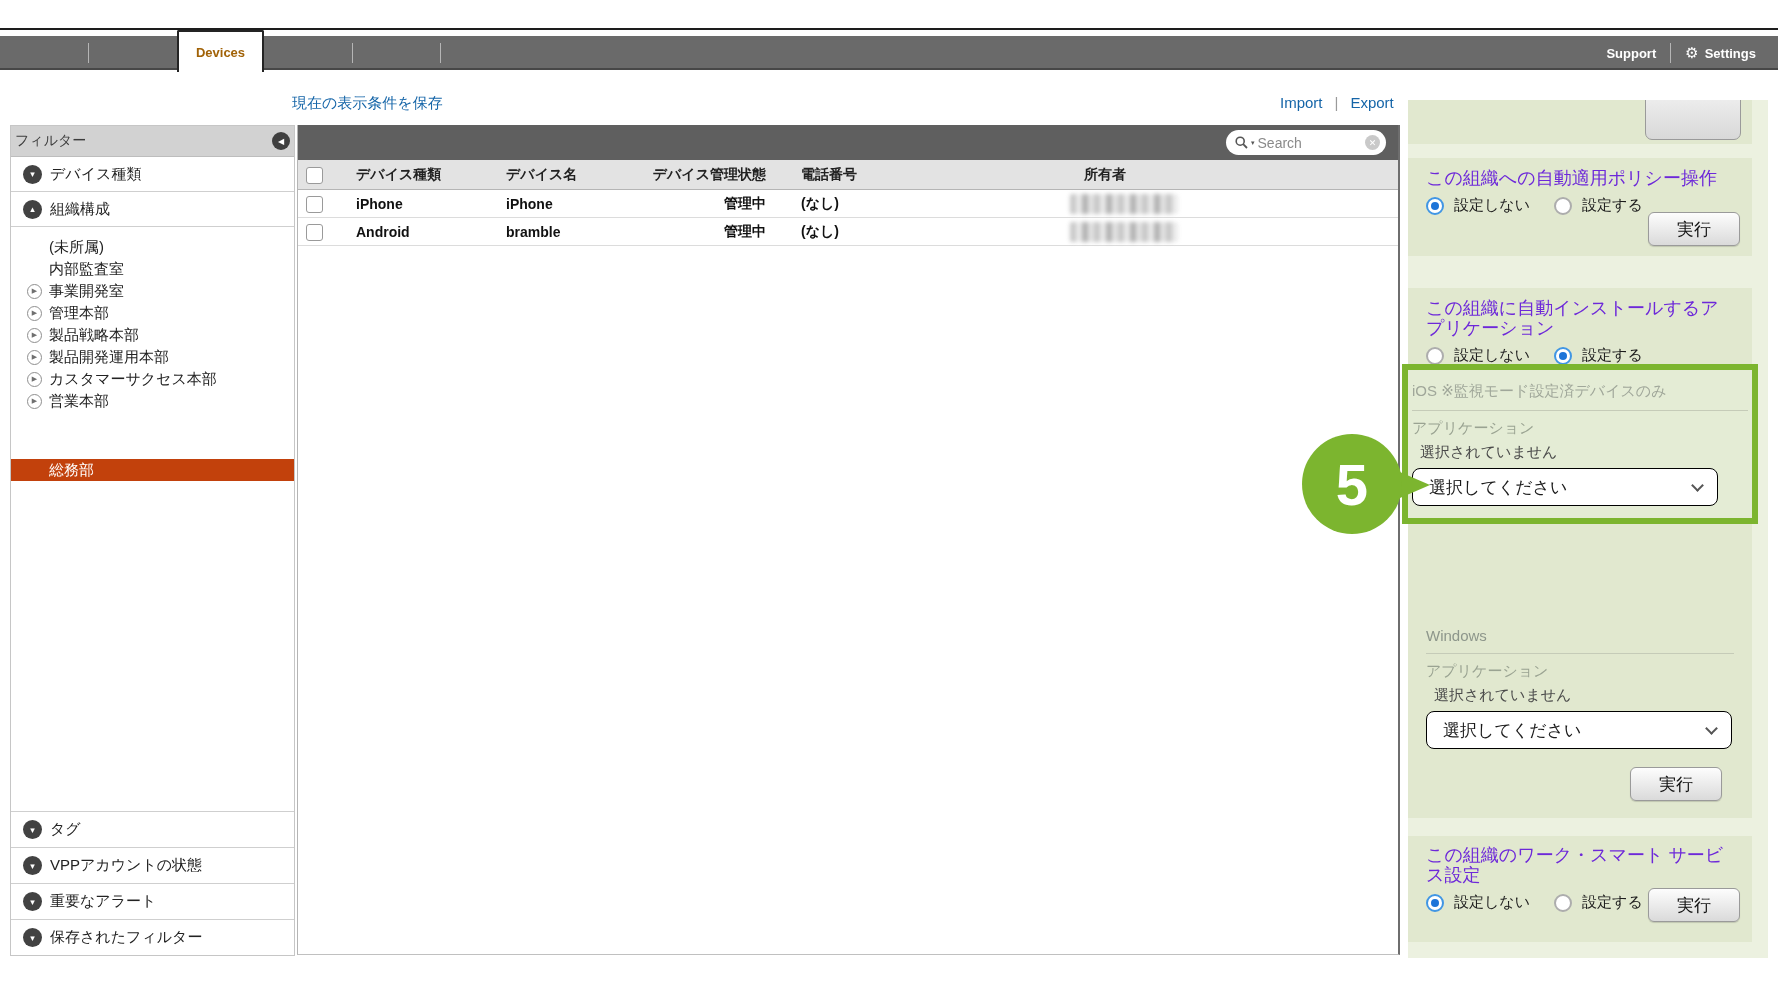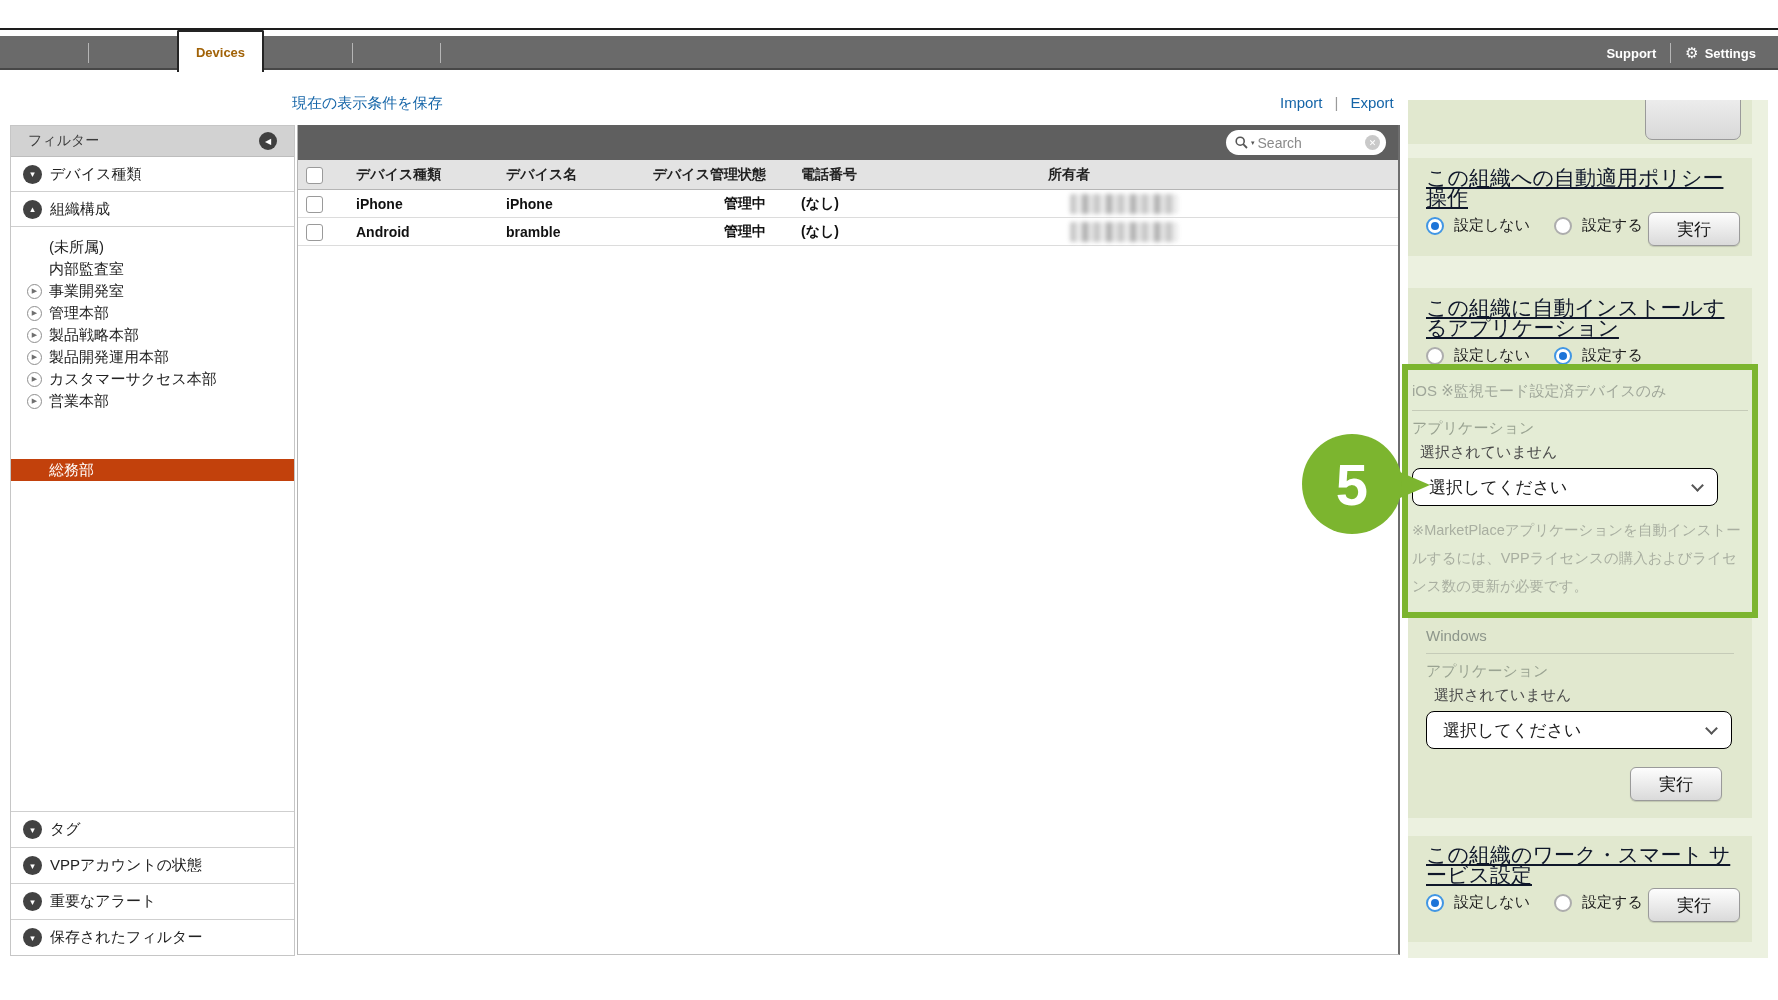--- a/index.html
+++ b/index.html
@@ -27,21 +27,21 @@
   .save-link { position:absolute; left:292px; top:94px; font-size:15px; color:#1565a8; cursor:pointer; }
   .impexp { position:absolute; left:1280px; top:94px; display:flex; gap:12px; align-items:center;
     font-size:15px; color:#1565a8; }
   .impexp .bar { color:#9a9a9a; }
   .impexp span.lnk { cursor:pointer; }
 
   
   .sidebar { position:absolute; left:10px; top:125px; width:285px; height:831px; background:#fff;
     border:1px solid #c6c6c6; display:flex; flex-direction:column; }
   .sb-header { height:31px; background:#d2d2d2; border-bottom:1px solid #bdbdbd; display:flex;
-    align-items:center; padding:0 17px; }
+    align-items:center; padding:0 4px; }
   .sb-title { font-size:14px; color:#3c3c3c; flex:1; }
   .circle-btn { width:18px; height:18px; border-radius:50%; background:#3f3f3f; color:#fff;
     font-size:8px; display:flex; align-items:center; justify-content:center; cursor:pointer; }
   .sb-row { height:35px; border-bottom:1px solid #cfcfcf; display:flex; align-items:center;
     gap:8px; padding-left:12px; cursor:pointer; background:#fff; }
   .circle-ic { width:19px; height:19px; border-radius:50%; background:#424242; color:#fff;
     font-size:9px; display:flex; align-items:center; justify-content:center; flex:0 0 19px; }
   .sb-row .lbl, .sb-filter .lbl { font-size:15px; color:#222; }
   .sb-tree { padding-top:9px; }
   .tree-item { height:22px; display:flex; align-items:center; font-size:15px; color:#222; cursor:pointer; }
@@ -68,35 +68,35 @@
   .clear-ic { width:15px; height:15px; border-radius:50%; background:#c9c9c9; color:#fff;
     font-size:9px; display:flex; align-items:center; justify-content:center; cursor:pointer; flex:0 0 15px; }
   .tbl-header { position:relative; height:30px; background:#e3e3e3; border-bottom:1px solid #b5b5b5; }
   .tbl-header .cell { position:absolute; top:0; height:30px; display:flex; align-items:center;
     font-size:14px; font-weight:700; color:#222; }
   .tbl-row { position:relative; height:28px; border-bottom:1px solid #dcdcdc; background:#fff; }
   .tbl-row .cell { position:absolute; top:0; height:28px; display:flex; align-items:center;
     font-size:14px; font-weight:600; color:#111; }
   .c-cb { left:8px; } .c-type { left:58px; } .c-name { left:208px; }
   .c-mgmt { left:320px; width:148px; justify-content:flex-end; }
-  .c-phone { left:503px; } .c-owner { left:750px; }
+  .c-phone { left:503px; } .c-owner { left:786px; }
   .cb { width:17px; height:17px; background:#fff; border:1.5px solid #9a9a9a; border-radius:3px;
     cursor:pointer; }
   .blurbox { position:absolute; left:772px; top:4px; width:108px; height:20px; border-radius:2px;
     background:repeating-linear-gradient(90deg,#b9b9b9 0 6px,#e6e6e6 6px 12px,#9f9f9f 12px 18px,#dcdcdc 18px 24px);
     filter:blur(2px); opacity:.8; }
 
   
   .panel { position:absolute; left:1408px; top:100px; width:360px; height:858px; background:#ecf1e0; }
   .sec { position:absolute; left:0; width:344px; background:#e1e8cf; }
   .sec0 { top:0; height:44px; overflow:hidden; }
   .sec1 { top:58px; height:98px; padding:10px 18px; }
   .sec2 { top:188px; height:530px; padding:10px 18px 0; }
   .sec3 { top:736px; height:106px; padding:9px 18px; }
-  .sec-title { font-size:21px; color:#0f172a; line-height:20px;text-decoration:underline; }
+  .sec-title { font-size:18px; color:#6d28d9; line-height:20px; }
   .radio-row { display:flex; align-items:center; gap:10px; margin-top:8px; }
   .radio { position:relative; width:18px; height:18px; border-radius:50%; background:#fff;
     border:2px solid #adadad; cursor:pointer; flex:0 0 18px; }
   .radio.checked { border-color:#4196e4; }
   .radio.checked::after { content:""; position:absolute; left:3px; top:3px; width:8px; height:8px;
     border-radius:50%; background:#1d74d8; }
   .radio-label { font-size:15px; color:#1c1c1c; margin-right:14px; }
   .btn { width:92px; height:34px; border:1px solid #9a9a9a; border-radius:6px;
     background:linear-gradient(#fdfdfd,#dadada); font-size:17px; color:#111;
     display:flex; align-items:center; justify-content:center; cursor:pointer;
@@ -297,21 +297,20 @@
 
       <div class="green-box">
         <div class="muted">iOS ※監視モード設定済デバイスのみ</div>
         <div class="hr"></div>
         <div class="muted app-label">アプリケーション</div>
         <div class="notsel">選択されていません</div>
         <div class="selectbox">
           <span>選択してください</span>
           <span class="chev"></span>
         </div>
-        <div class="note">※MarketPlaceアプリケーションを自動インストールするには、VPPライセンスの購入およびライセンス数の更新が必要です。</div>
       </div>
       <div class="spacer-box"></div>
 
       <div class="win-label">Windows</div>
       <div class="hr"></div>
       <div class="muted app-label">アプリケーション</div>
       <div class="notsel">選択されていません</div>
       <div class="selectbox">
         <span>選択してください</span>
         <span class="chev"></span>

